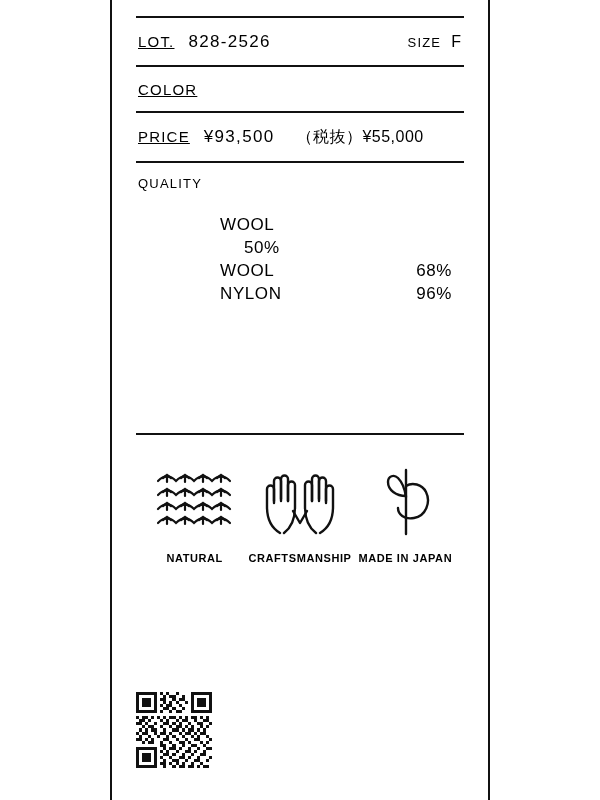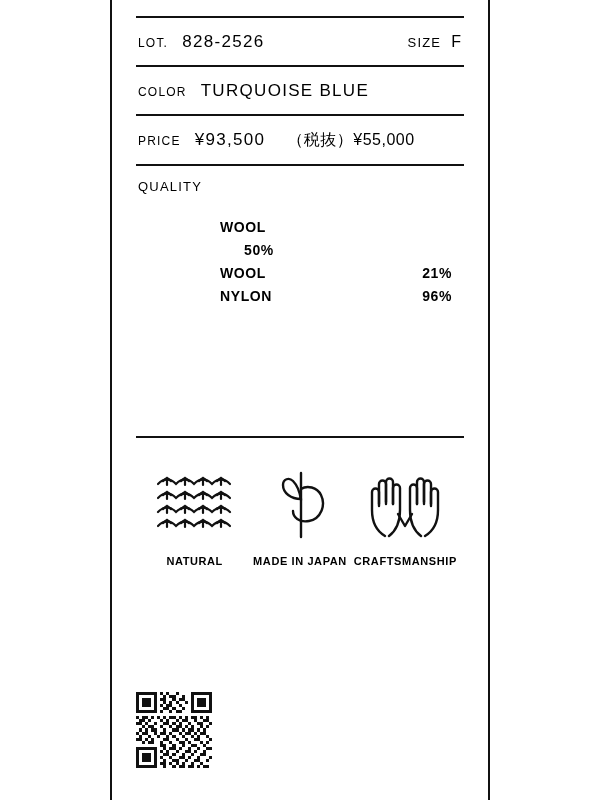--- a/index.html
+++ b/index.html
@@ -43,23 +43,24 @@
 
   .row {
     display: flex;
     align-items: baseline;
     padding: 14px 2px 13px 2px;
     font-size: 15px;
     letter-spacing: 0.5px;
   }
 
   .label {
-    font-size: 12px;
+    font-size: 15px;
     letter-spacing: 1.2px;
     margin-right: 14px;
+    text-decoration: underline;
   }
 
   .value {
     font-size: 17px;
     letter-spacing: 1.3px;
   }
 
   .row-lot { justify-content: flex-start; }
   .lot-left { display: flex; align-items: baseline; flex: 1; }
   .lot-right { display: flex; align-items: baseline; justify-content: space-between; }
@@ -75,25 +76,24 @@
     letter-spacing: 1.2px;
   }
 
   .comp {
     margin: 18px 0 0 84px;
     width: 232px;
   }
   .comp-line {
     display: flex;
     justify-content: space-between;
-    font-size: 14px;
+    font-size: 17px;
     letter-spacing: 0.6px;
     line-height: 23px;
     white-space: nowrap;
-    font-weight: bold;
   }
   .comp-line .pct { margin-left: 24px; }
 
   .spacer { height: 128px; }
 
   .icons {
     display: flex;
     justify-content: space-between;
     align-items: flex-end;
     padding: 26px 6px 0 6px;
@@ -142,21 +142,20 @@
       <div class="lot-right">
         <span class="size-label">SIZE</span>
         <span class="size-value">F</span>
       </div>
     </div>
 
     <div class="rule"></div>
 
     <div class="row">
       <span class="label">COLOR</span>
-      <span class="value">TURQUOISE BLUE</span>
     </div>
 
     <div class="rule"></div>
 
     <div class="row price-row">
       <span class="label">PRICE</span>
       <span class="value">¥93,500</span>
       <span class="price-tax">（税抜）¥55,000</span>
     </div>
 
@@ -167,21 +166,21 @@
     <div class="comp">
       <div class="comp-line">
         <span>WOOL</span>
         <span class="pct"></span>
       </div>
       <div class="comp-line">
         <span class="pct">50%</span>
       </div>
       <div class="comp-line">
         <span>WOOL</span>
-        <span class="pct">21%</span>
+        <span class="pct">68%</span>
       </div>
       <div class="comp-line">
         <span>NYLON</span>
         <span class="pct">96%</span>
       </div>
     </div>
 
     <div class="spacer"></div>
 
     <div class="rule"></div>
@@ -213,48 +212,48 @@
               <path d="M49 48 l0 7 M49 48 l-4 3 M49 48 l4 3"></path>
               <path d="M67 48 l0 7 M67 48 l-4 3 M67 48 l4 3"></path>
             </g>
           </svg>
         </div>
         <div class="icon-cap">NATURAL</div>
       </div>
 
       <div class="icon-block">
         <div class="icon-art">
-          <svg width="70" height="72" viewBox="0 0 70 72">
-            <g fill="none" stroke="#111" stroke-width="2.4" stroke-linecap="round">
-              <path d="M36 4 L36 68"></path>
-              <path d="M36 30 C26 30 18 24 18 16 C18 10 24 8 28 12 C33 17 35 24 36 31"></path>
-              <path d="M36 20 C42 16 52 18 56 26 C61 36 56 50 44 52 C34 54 28 48 28 42"></path>
-            </g>
-          </svg>
-        </div>
-        <div class="icon-cap">MADE IN JAPAN</div>
-      </div>
-
-      <div class="icon-block">
-        <div class="icon-art">
           <svg width="84" height="70" viewBox="0 0 84 70">
             <g fill="none" stroke="#111" stroke-width="2.4" stroke-linecap="round" stroke-linejoin="round">
               <path d="M22 66 C12 60 9 50 9 40 L9 22 a3.5 3.5 0 0 1 7 0 L16 36"></path>
               <path d="M16 34 L16 14 a3.5 3.5 0 0 1 7 0 L23 34"></path>
               <path d="M23 32 L23 12 a3.5 3.5 0 0 1 7 0 L30 34"></path>
               <path d="M30 34 L30 18 a3.5 3.5 0 0 1 7 0 L37 40 C37 52 34 60 26 66"></path>
               <path d="M62 66 C72 60 75 50 75 40 L75 22 a3.5 3.5 0 0 0 -7 0 L68 36"></path>
               <path d="M68 34 L68 14 a3.5 3.5 0 0 0 -7 0 L61 34"></path>
               <path d="M61 32 L61 12 a3.5 3.5 0 0 0 -7 0 L54 34"></path>
               <path d="M54 34 L54 18 a3.5 3.5 0 0 0 -7 0 L47 40 C47 52 50 60 58 66"></path>
               <path d="M35 44 L42 56 L49 44"></path>
             </g>
           </svg>
         </div>
         <div class="icon-cap">CRAFTSMANSHIP</div>
+      </div>
+
+      <div class="icon-block">
+        <div class="icon-art">
+          <svg width="70" height="72" viewBox="0 0 70 72">
+            <g fill="none" stroke="#111" stroke-width="2.4" stroke-linecap="round">
+              <path d="M36 4 L36 68"></path>
+              <path d="M36 30 C26 30 18 24 18 16 C18 10 24 8 28 12 C33 17 35 24 36 31"></path>
+              <path d="M36 20 C42 16 52 18 56 26 C61 36 56 50 44 52 C34 54 28 48 28 42"></path>
+            </g>
+          </svg>
+        </div>
+        <div class="icon-cap">MADE IN JAPAN</div>
       </div>
 
     </div>
   </div>
 
   <div class="qr">
     <svg viewBox="0 0 25 25" width="76" height="76">
       <rect x="0" y="0" width="25" height="25" fill="#fff"></rect>
       <g fill="#111" class="qr-cell">
         <rect x="0" y="0" width="7" height="1"></rect>

